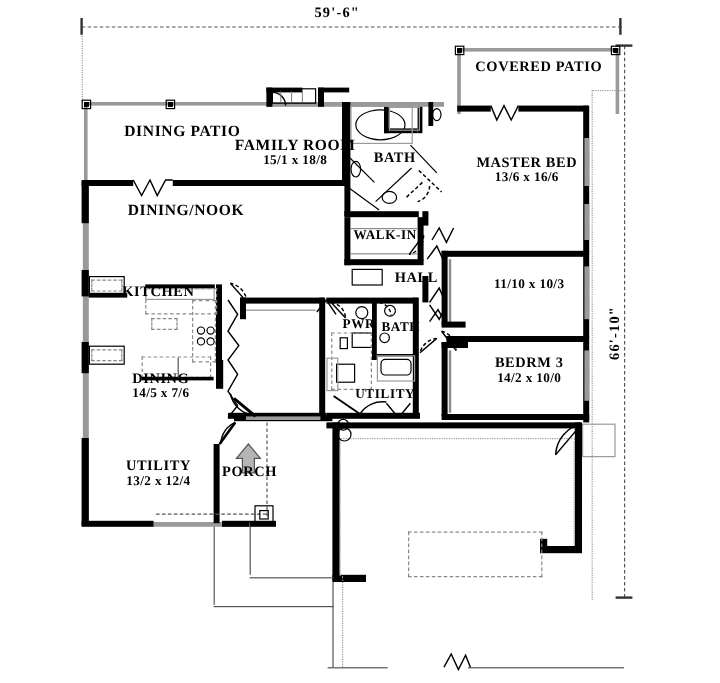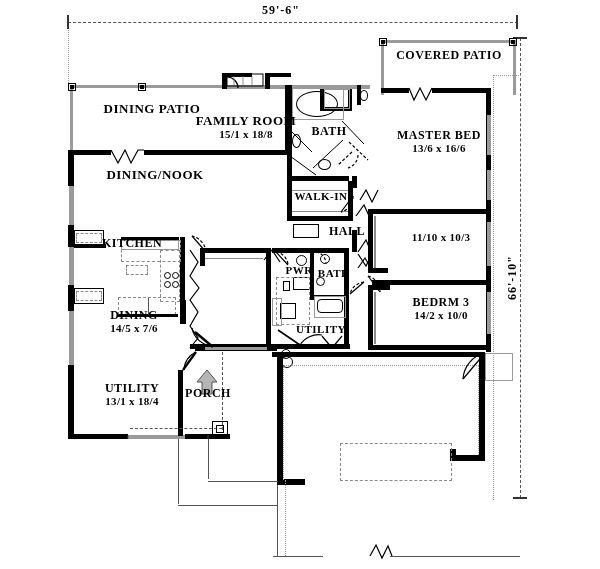--- a/index.html
+++ b/index.html
@@ -318,21 +318,21 @@
     <span class="nm">KITCHEN</span>
   </div>
 
   <div class="lbl s12" style="left:82px;top:308px;width:104px;">
     <span class="nm">DINING</span>
     <span class="dim s11">14/5  x  7/6</span>
   </div>
 
   <div class="lbl s12" style="left:80px;top:381px;width:104px;">
     <span class="nm">UTILITY</span>
-    <span class="dim s11">13/1  x  18/4</span>
+    <span class="dim s11">13/2  x  12/4</span>
   </div>
 
   <div class="lbl s12" style="left:178px;top:386px;width:60px;">
     <span class="nm">PORCH</span>
   </div>
 
   <div class="lbl s12" style="left:302px;top:124px;width:54px;">
     <span class="nm">BATH</span>
   </div>
 

